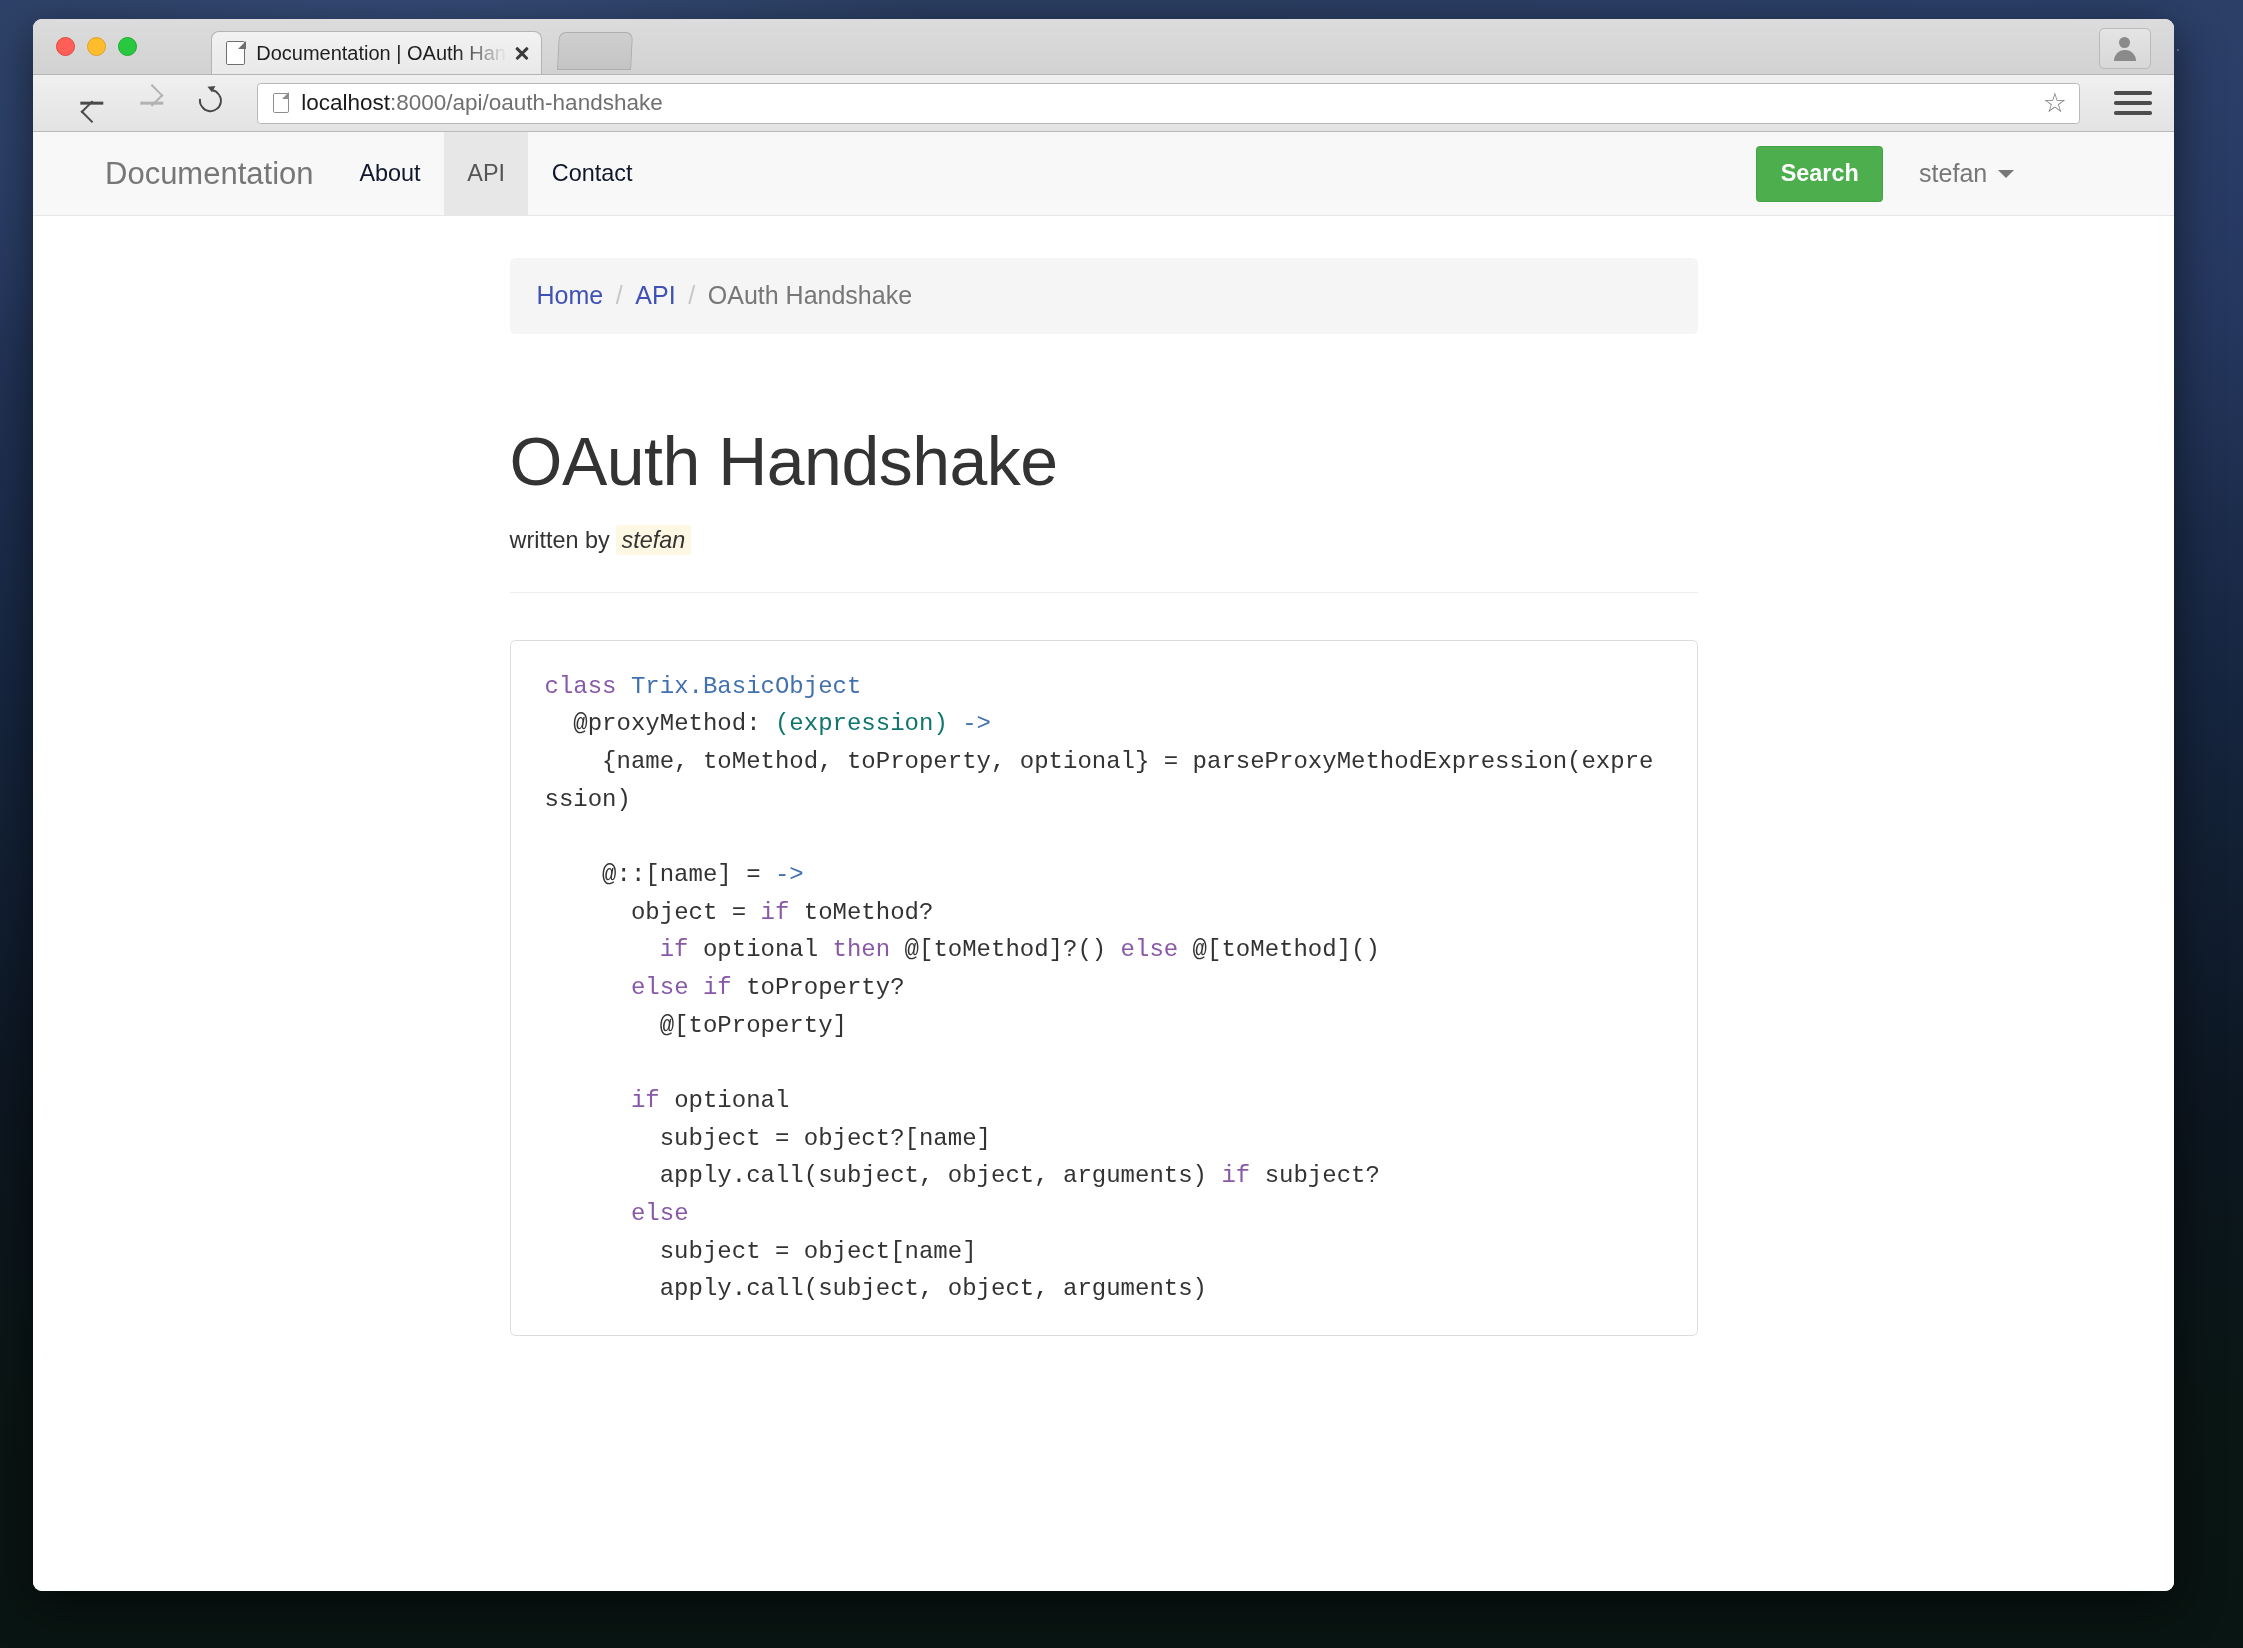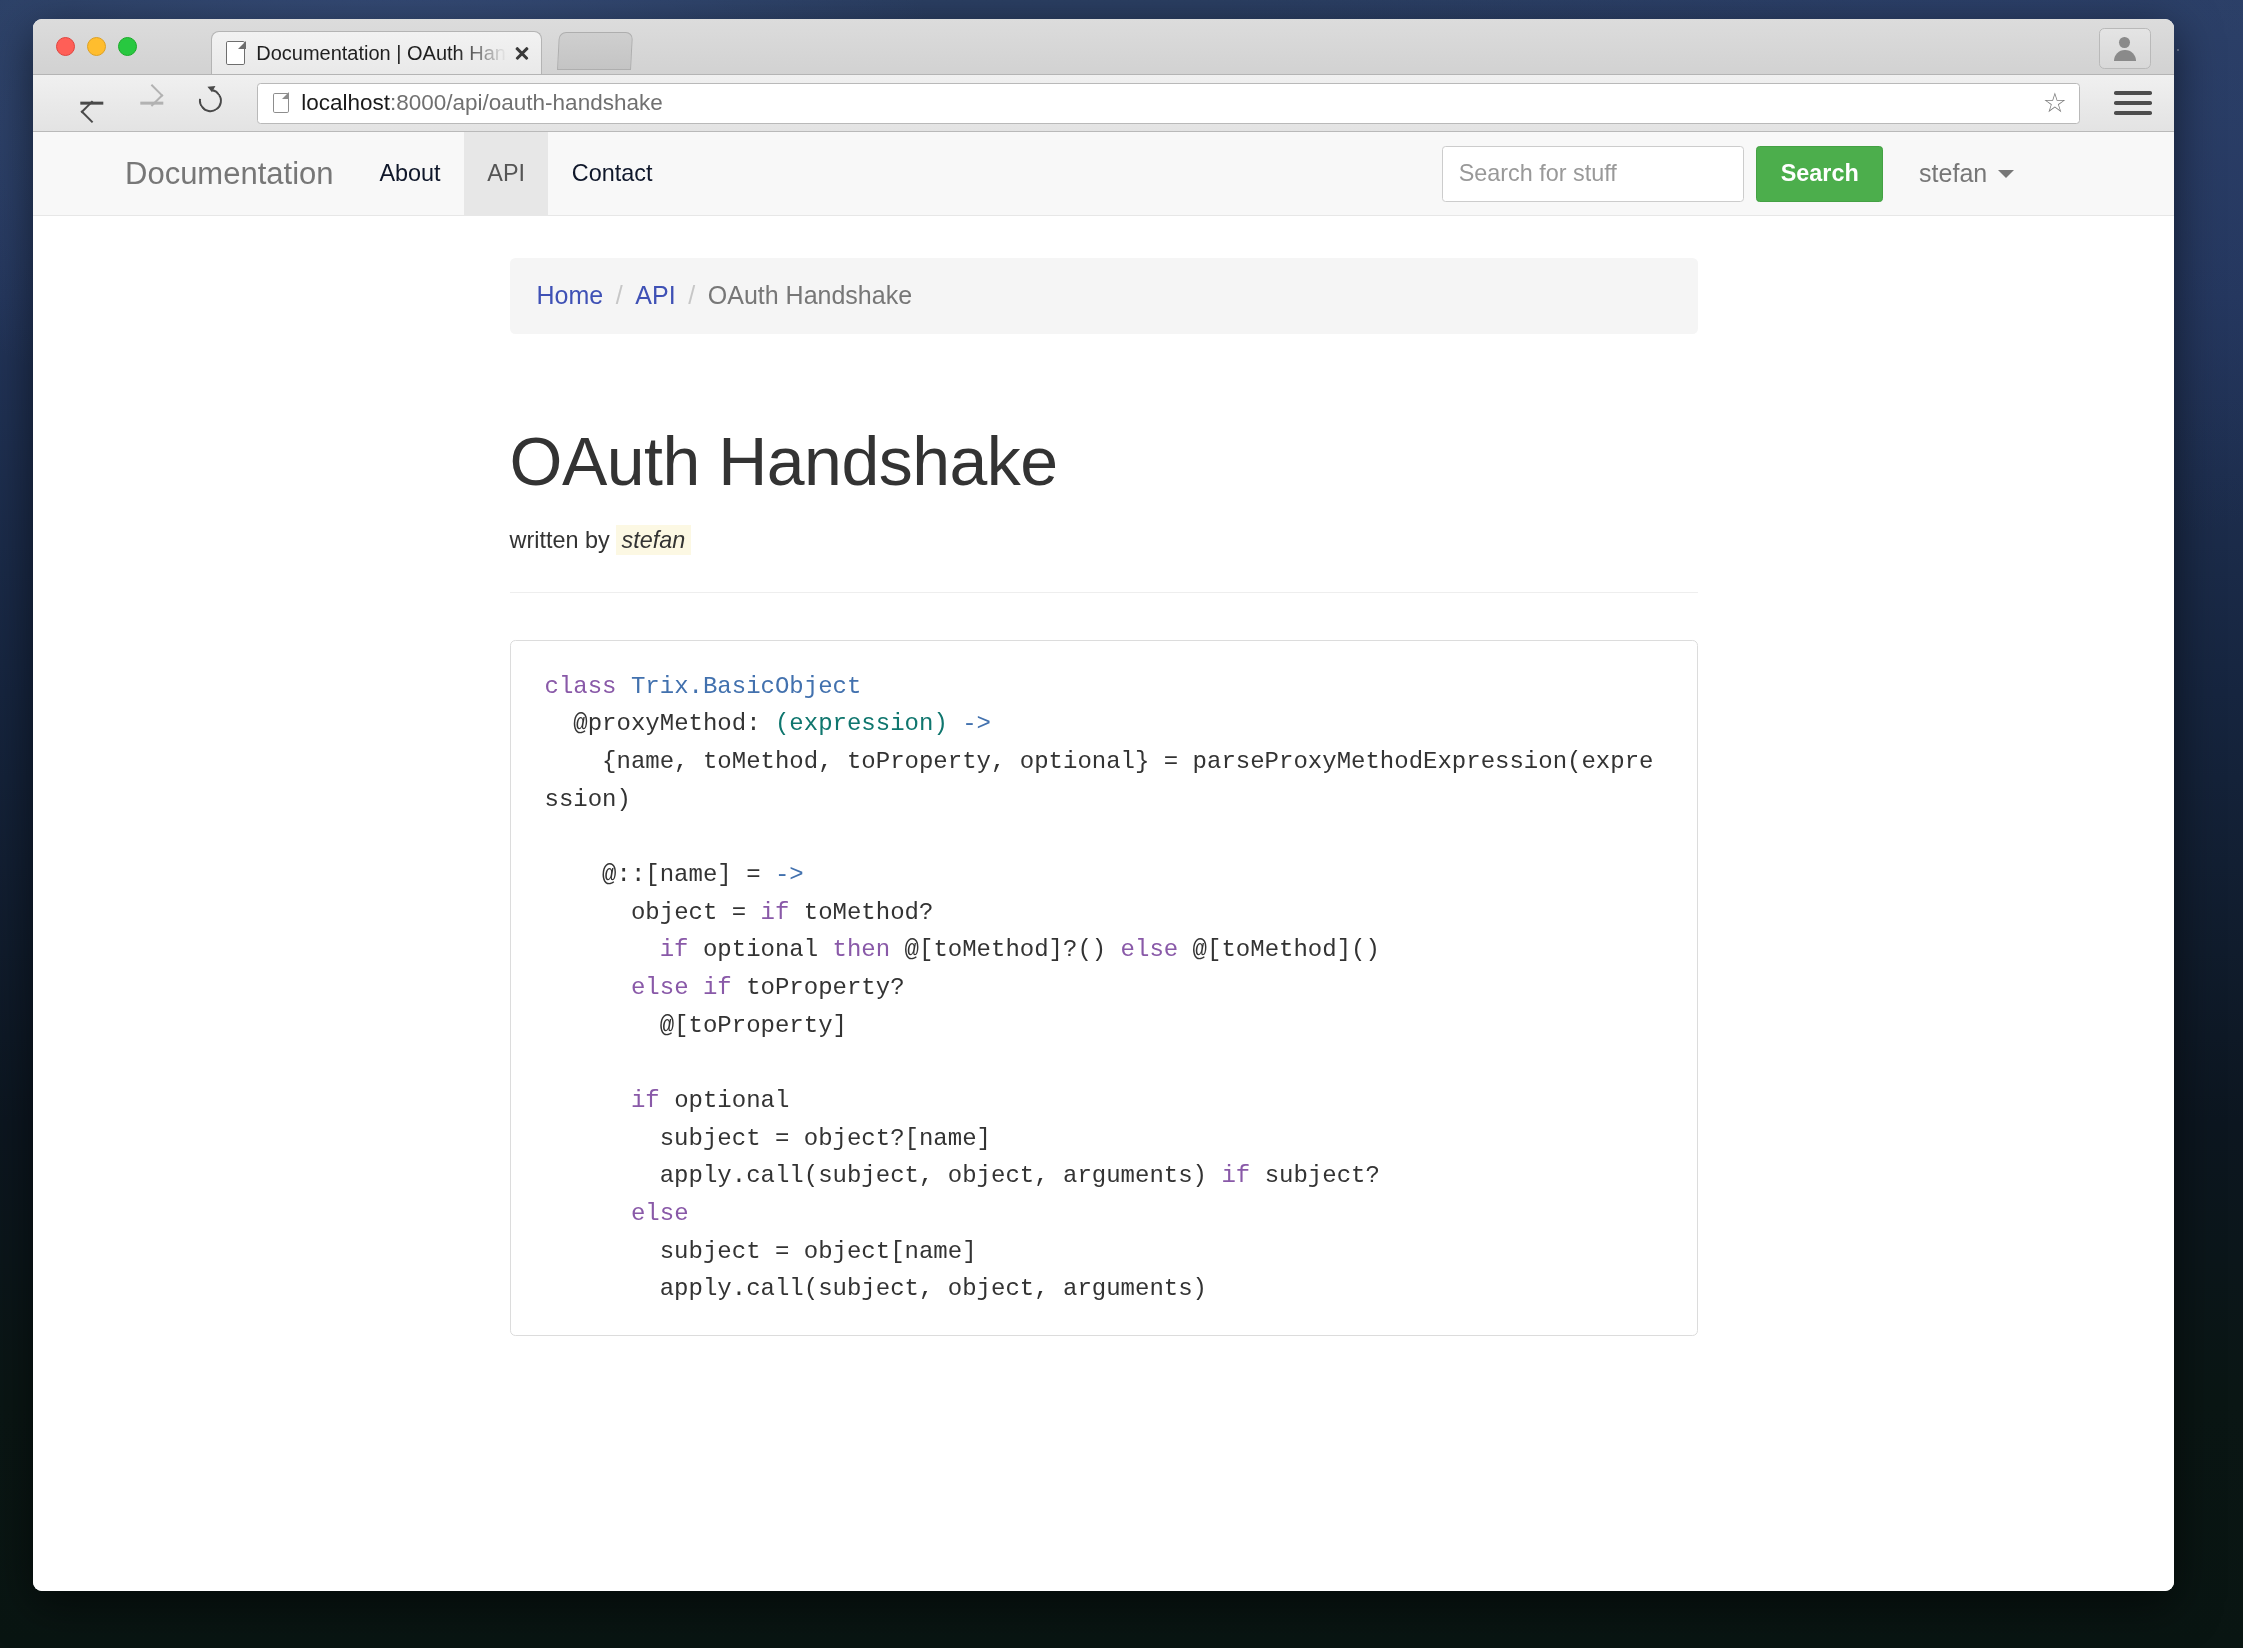--- a/index.html
+++ b/index.html
@@ -215,21 +215,21 @@
   .site-nav {
     height: 84px;
     background: #f8f8f8;
     border-bottom: 0.9px solid #e7e7e7;
     display: flex; align-items: stretch;
     padding: 0 0 0 0;
   }
   .nav-inner {
     width: 2058px; margin: 0 auto;
     display: flex; align-items: stretch; width: 100%;
-    padding-left: 92px; padding-right: 160px;
+    padding-left: 72px; padding-right: 160px;
   }
   .brand {
     display: flex; align-items: center;
     font-size: 31px; color: #777; padding: 0 22.5px 0 0;
   }
   .nav-links { display: flex; align-items: stretch; }
   .nav-link {
     display: flex; align-items: center;
     padding: 0 23.4px; font-size: 23.4px; color: #0f172a;
   }
@@ -361,21 +361,20 @@
       <div class="nav-inner">
         <div class="brand">Documentation</div>
 
         <div class="nav-links">
           <div class="nav-link">About</div>
           <div class="nav-link active">API</div>
           <div class="nav-link">Contact</div>
         </div>
 
         <div class="nav-right">
-          <input class="search-input" type="text" placeholder="Search for stuff" style="">
           <button class="search-btn">Search</button>
           <div class="user-menu">
             <span>stefan</span>
             <span class="caret"></span>
           </div>
         </div>
       </div>
     </div>
 
     <div class="container">

